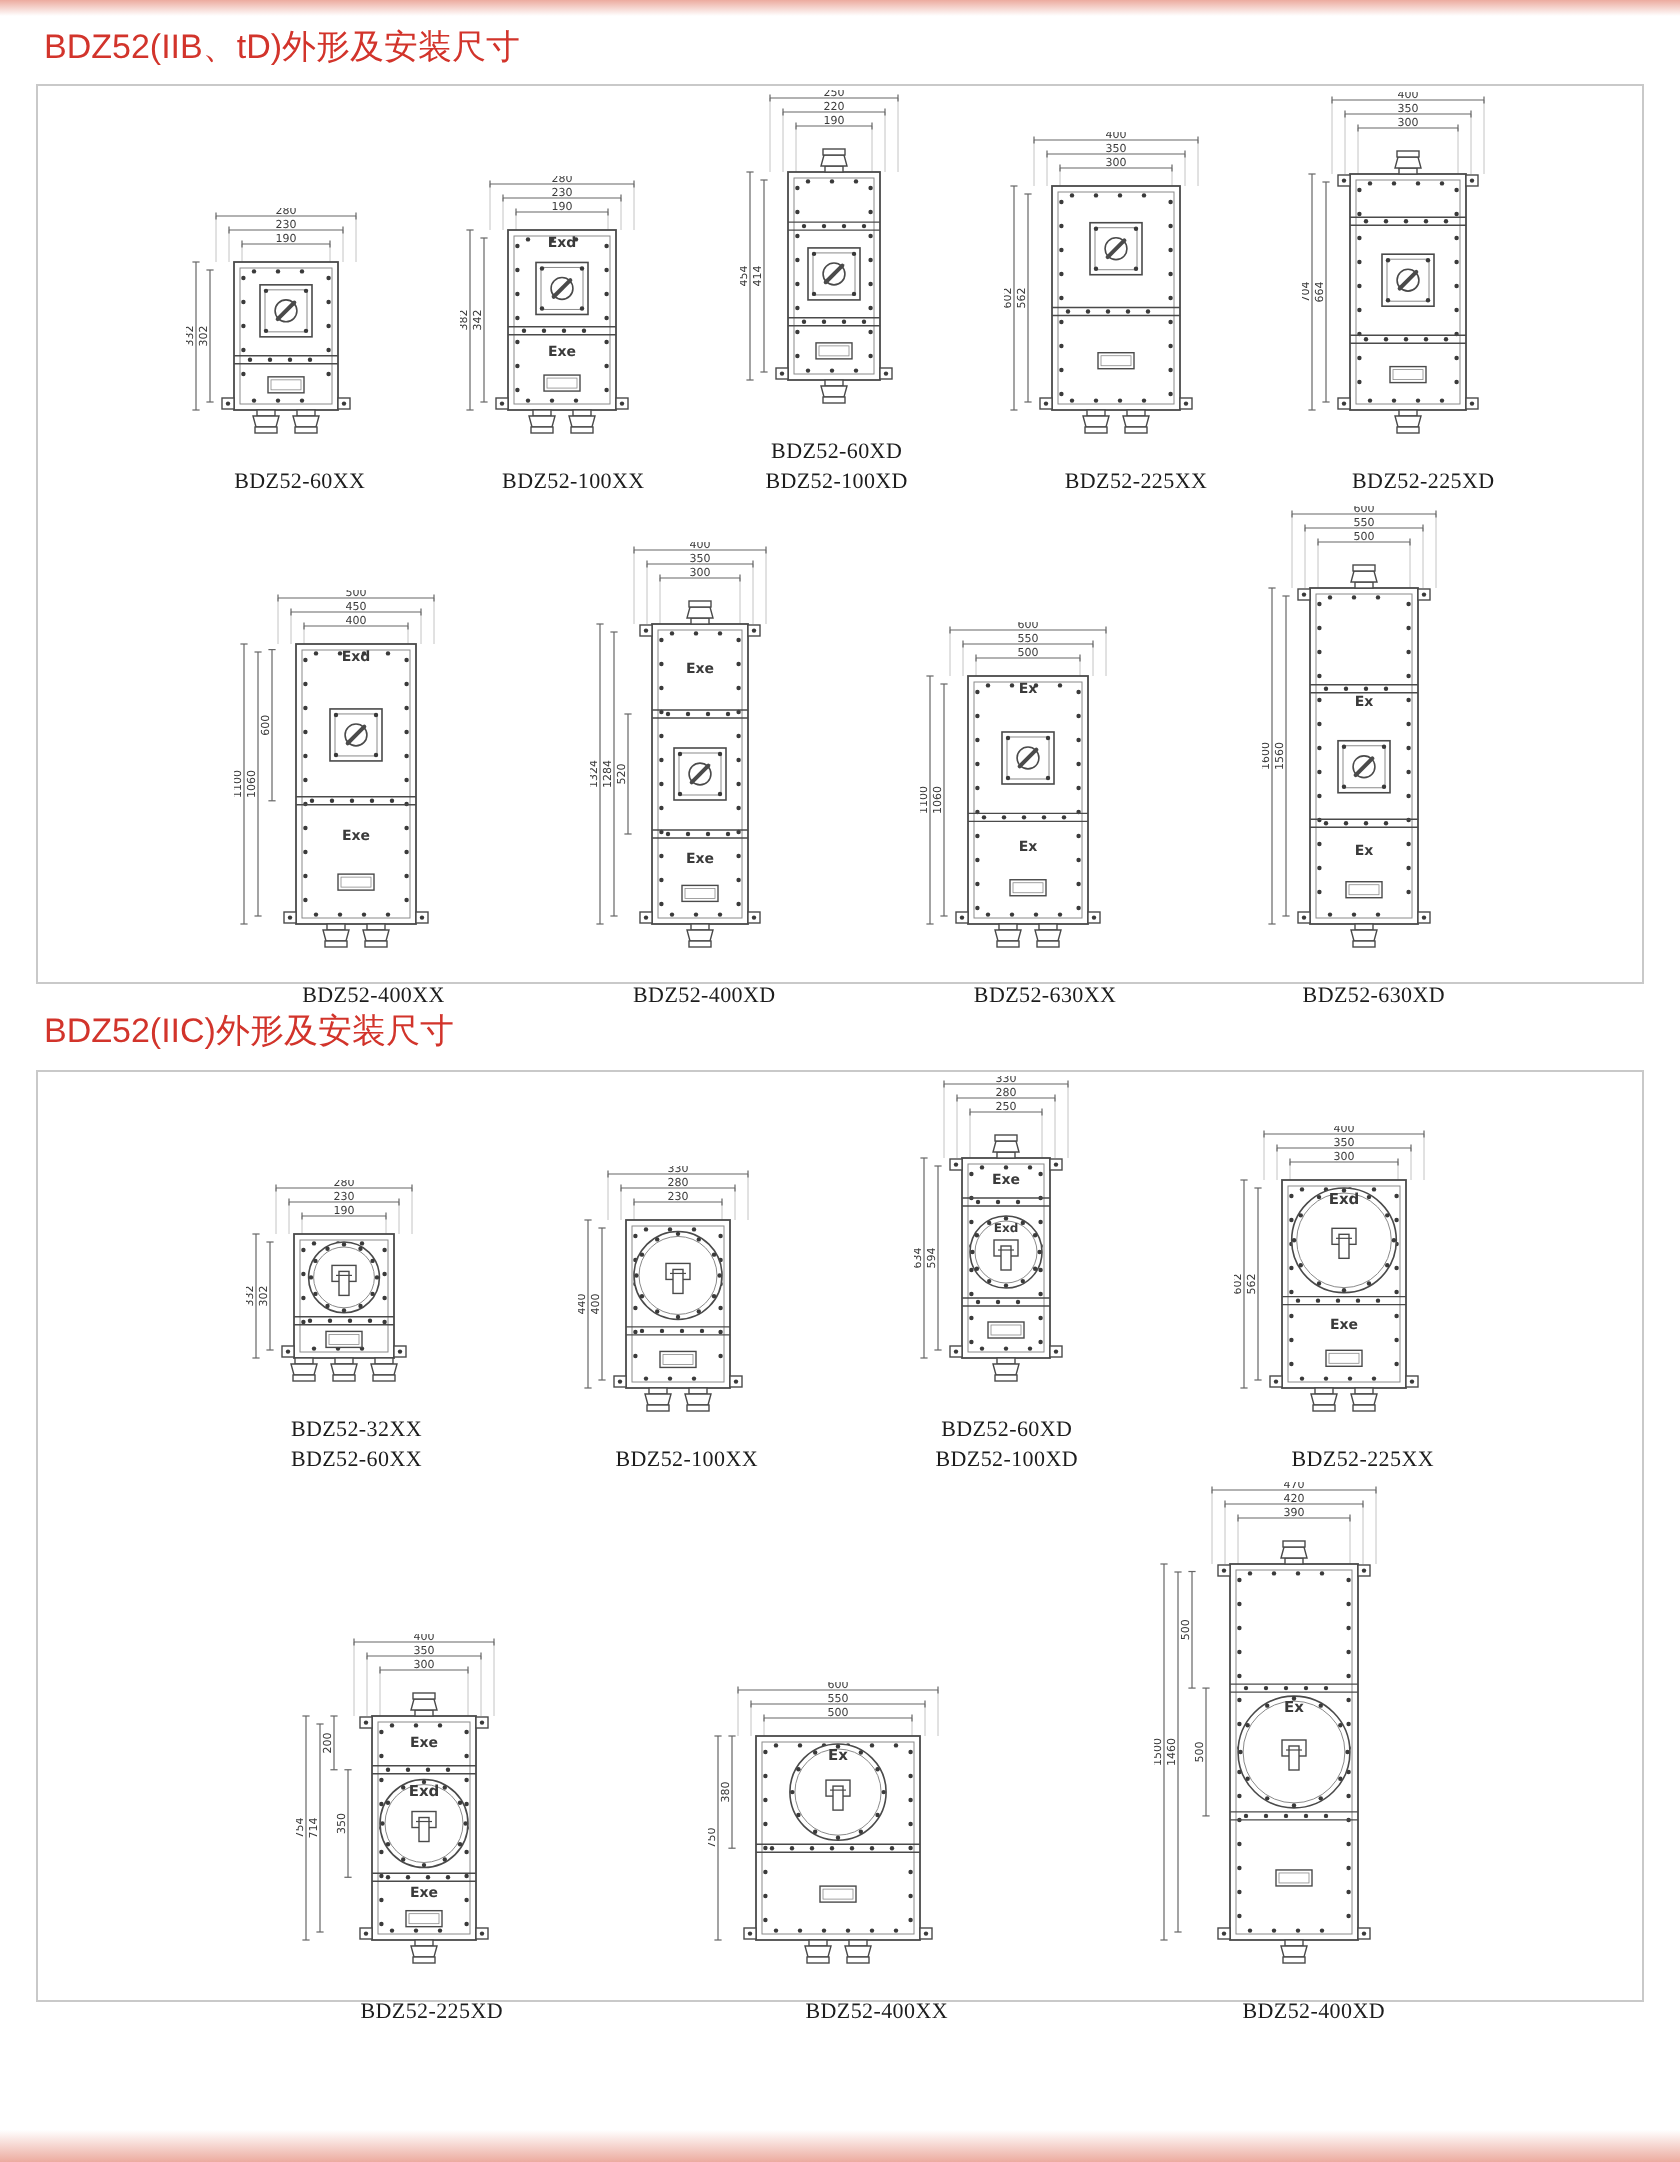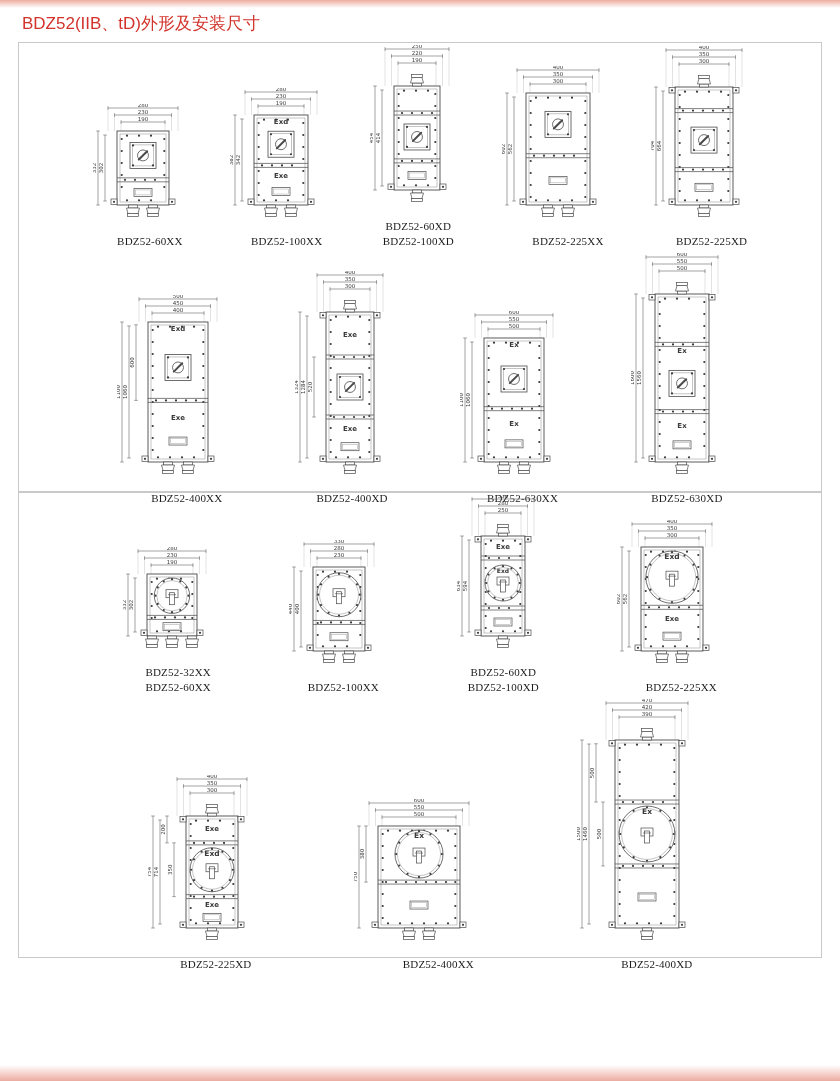--- a/index.html
+++ b/index.html
@@ -863,20 +863,21 @@
               <path d="M 44.5 38 L 57.5 38 L 56 32.5 L 46 32.5 Z" fill="#fff" stroke="#4a4a4a" stroke-width="0.7"></path>
               <rect x="45.5" y="29.5" width="11" height="3" fill="#fff" stroke="#4a4a4a" stroke-width="0.7"></rect>
             </svg>
             <div class="model">BDZ52-630XD</div>
           </div>
         </div>
     </div>
   </div>
 
   <div>
+    <h2 class="sec-title">BDZ52(IIC)外形及安装尺寸</h2>
     <div class="panel p1">
       <div class="drow">
           <div class="cell">
             <svg width="88" height="109" viewBox="0 0 88 109" xmlns="http://www.w3.org/2000/svg">
               <line x1="15" y1="4" x2="15" y2="27" stroke="#b5b5b5" stroke-width="0.4"></line>
               <line x1="83" y1="4" x2="83" y2="27" stroke="#b5b5b5" stroke-width="0.4"></line>
               <line x1="15" y1="4" x2="83" y2="4" stroke="#666" stroke-width="0.6"></line>
               <line x1="15" y1="2.2" x2="15" y2="5.8" stroke="#666" stroke-width="0.6"></line>
               <line x1="83" y1="2.2" x2="83" y2="5.8" stroke="#666" stroke-width="0.6"></line>
               <text x="49" y="2.8" font-size="5.5" text-anchor="middle" fill="#3a3a3a" font-family="'DejaVu Sans',sans-serif">280</text>

